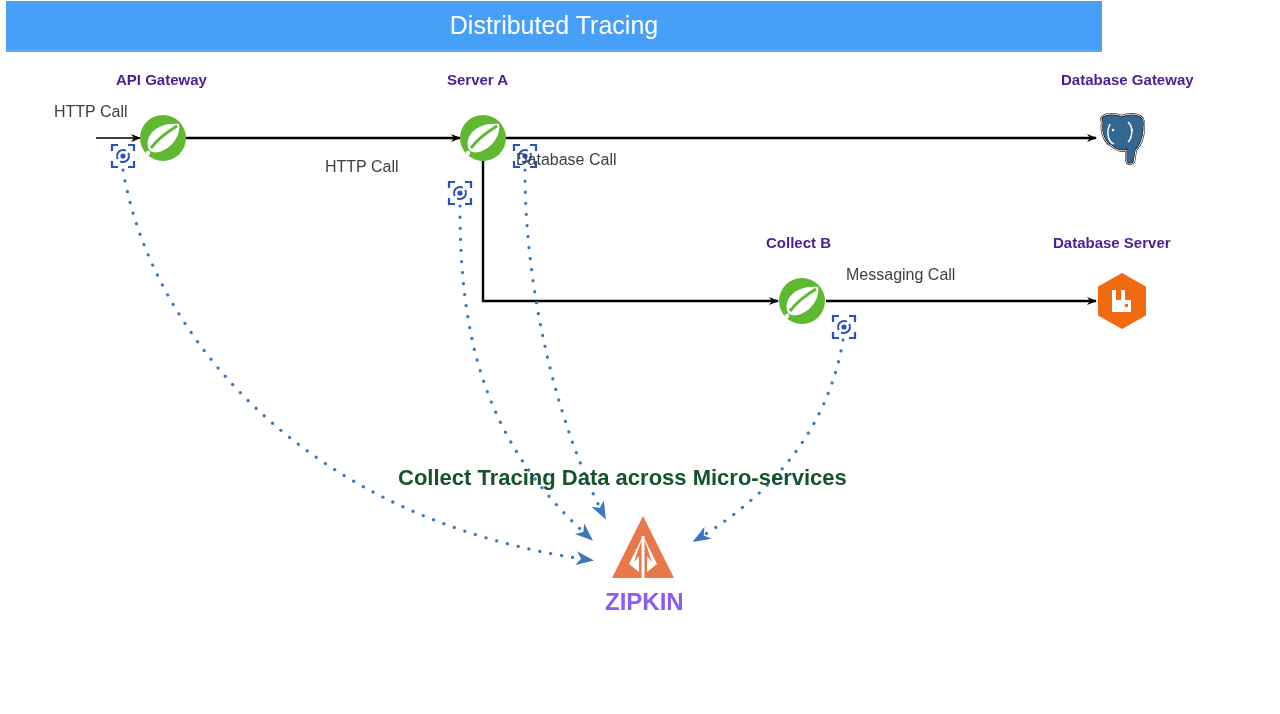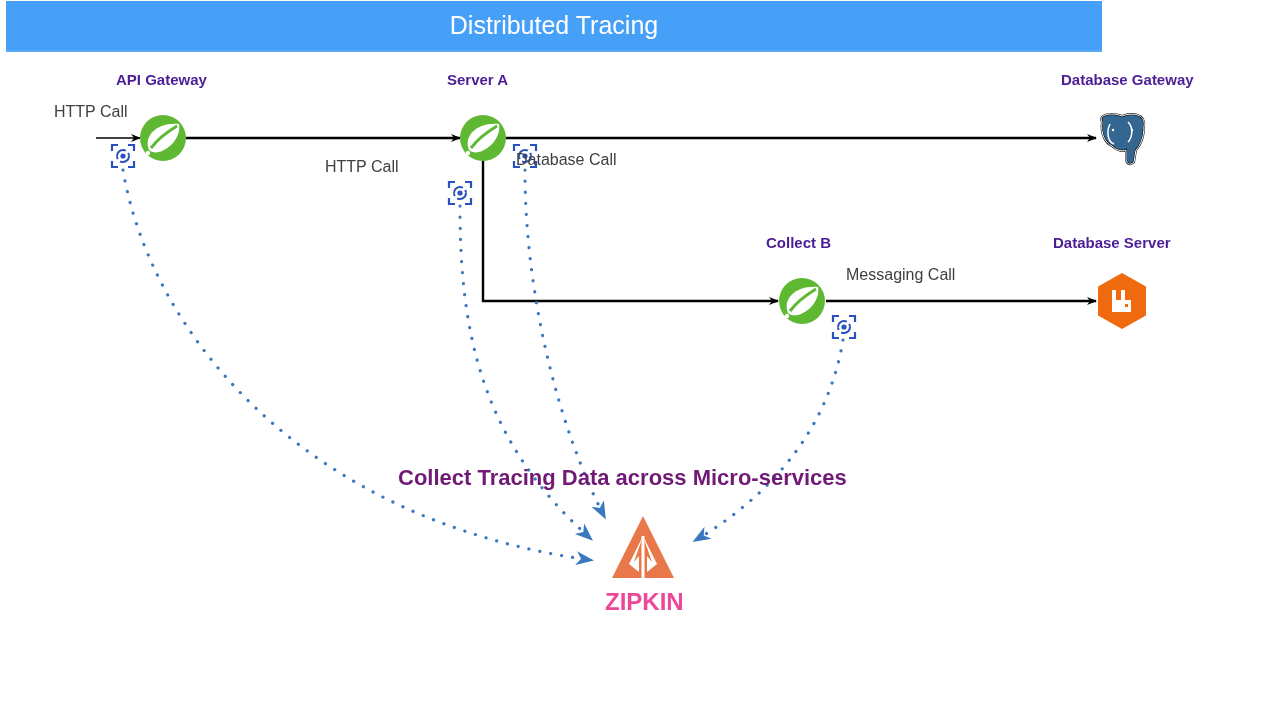--- a/index.html
+++ b/index.html
@@ -4,22 +4,22 @@
 <style>
   html, body { margin: 0; padding: 0; background: #ffffff; }
   body { width: 1280px; height: 714px; position: relative; overflow: hidden;
          font-family: "Liberation Sans", "DejaVu Sans", sans-serif; }
   .header { position: absolute; left: 6px; top: 1px; width: 1096px; height: 49px;
             background: #47a0f7; border-bottom: 2px solid #5aaaf5; color: #fff;
             display: flex; align-items: center; justify-content: center;
             font-size: 25px; }
   .label-node { position: absolute; font-size: 15px; font-weight: bold; color: #4c1d95; white-space: nowrap; }
   .label-call { position: absolute; font-size: 16px; font-weight: normal; color: #404040; white-space: nowrap; }
-  .label-collect { position: absolute; font-size: 22px; font-weight: bold; color: #701a75; white-space: nowrap; }
-  .zipkin-text { position: absolute; font-size: 24px; font-weight: bold; color: #ec4899; letter-spacing: 0px; }
+  .label-collect { position: absolute; font-size: 22px; font-weight: bold; color: #14532d; white-space: nowrap; }
+  .zipkin-text { position: absolute; font-size: 24px; font-weight: bold; color: #8b5cf6; letter-spacing: 0px; }
   svg.canvas { position: absolute; left: 0; top: 0; }
 </style>
 </head>
 <body>
 
 <div class="header">Distributed Tracing</div>
 
 <svg class="canvas" width="1280" height="714">
   <defs>
     <marker id="arrowBlack" markerWidth="10" markerHeight="10" refX="9" refY="5" orient="auto" markerUnits="userSpaceOnUse">

